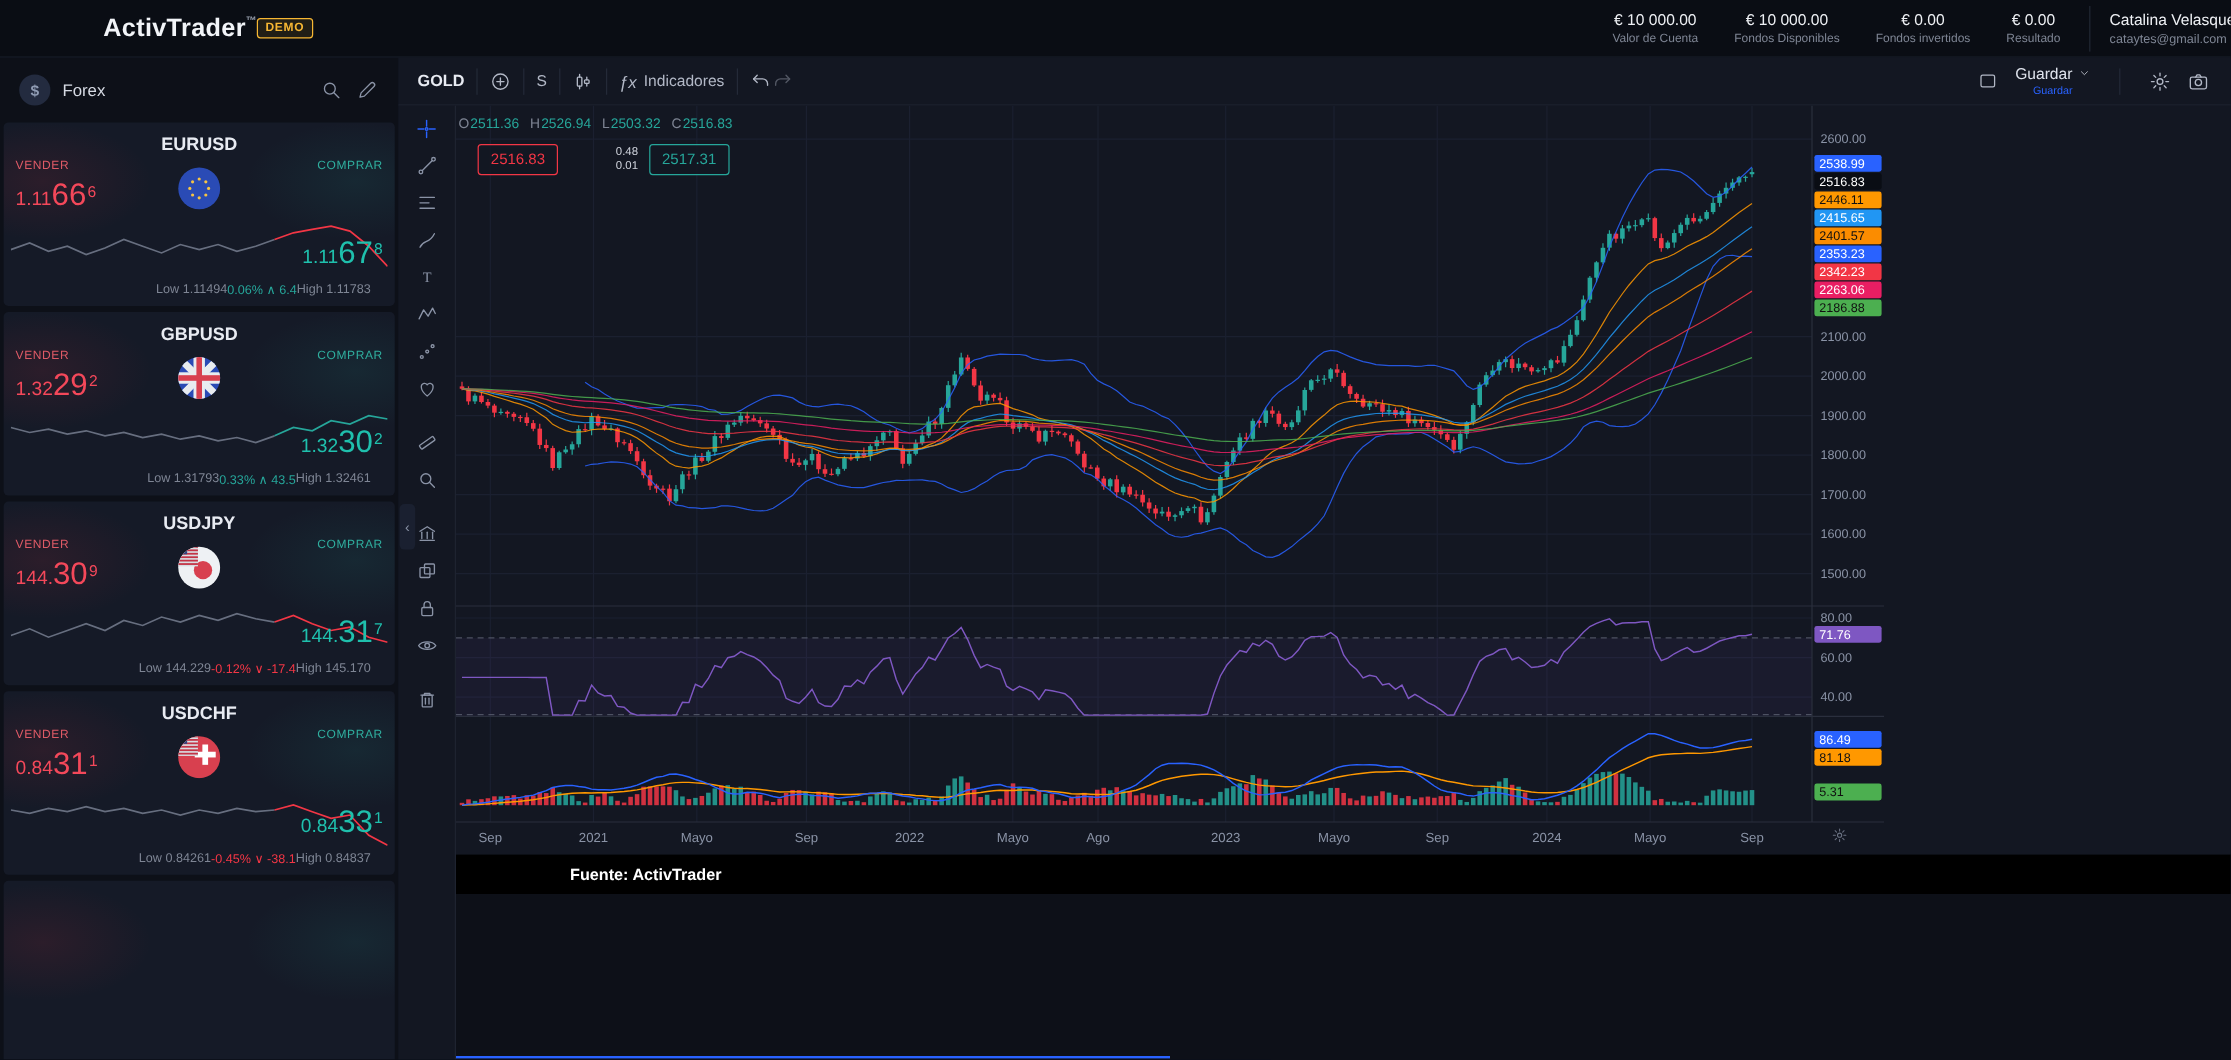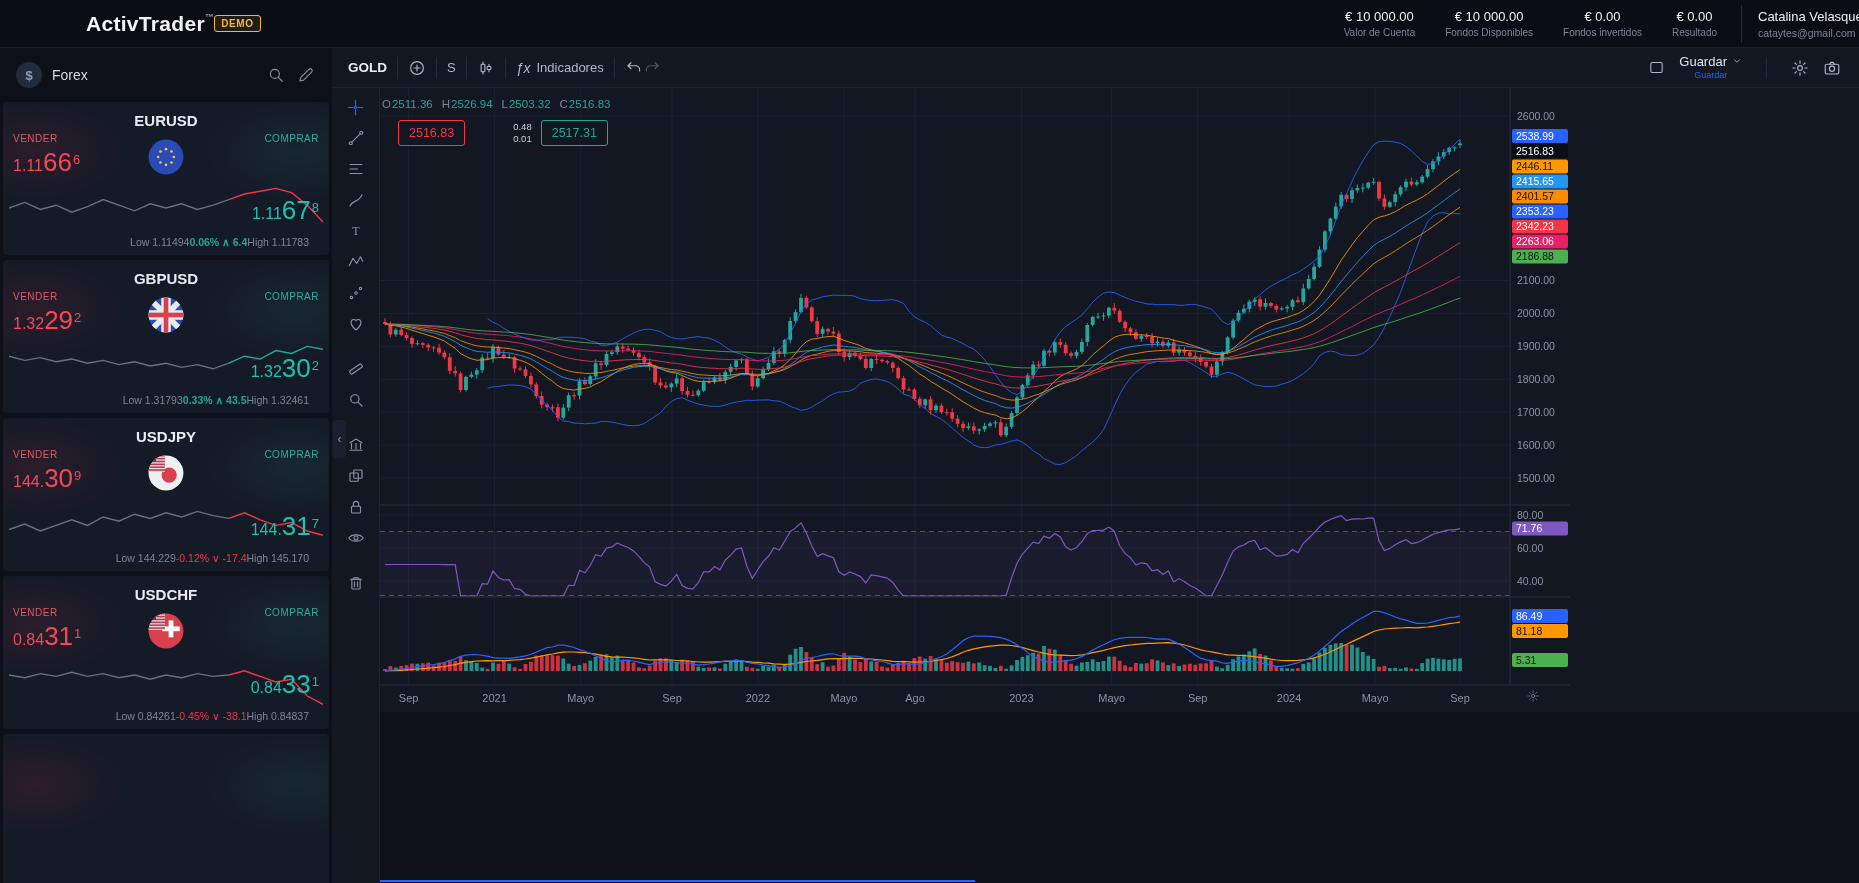--- a/index.html
+++ b/index.html
@@ -39,21 +39,21 @@
 .price{display:flex;align-items:baseline;margin-top:3px;}
 .sell .price{color:#f4485a;}
 .buy .price{color:#1fc0ad;}
 .p-pre{font-size:16px;}
 .p-big{font-size:26px;font-weight:500;}
 .p-sup{font-size:13px;display:inline-block;transform:translateY(-7px);margin-left:1px;}
 .flag{width:36px;height:36px;margin-top:6px;border-radius:50%;overflow:hidden;flex:0 0 auto;}
 .spark{position:absolute;left:6px;right:6px;top:78px;height:56px;z-index:0;}
 .spark svg{width:100%;height:100%;}
 .wl-foot{position:absolute;left:10px;right:20px;bottom:7px;display:flex;justify-content:flex-end;font-size:10.5px;color:#7e8594;z-index:1;}
-.chg.up{color:#26a69a;font-weight:bold;}
+.chg.up{color:#26a69a;}
 .chg.down{color:#f23645;}
 
 .chartcol{position:absolute;left:332px;top:48px;right:0;bottom:0;background:#131722;display:flex;flex-direction:column;}
 .chart-toolbar{height:40px;border-bottom:1px solid #1e2330;display:flex;align-items:center;padding:0 10px 0 16px;flex:0 0 auto;background:#131722;}
 .ct-symbol{font-size:13.5px;font-weight:700;color:#e8ebf2;cursor:pointer;}
 .ct-sep{width:1px;height:22px;background:#242a38;margin:0 10px;}
 .ct-btn{background:none;border:none;color:#b2b8c6;display:flex;align-items:center;gap:6px;font-size:13px;cursor:pointer;font-family:inherit;}
 .fx{font-style:italic;font-size:14px;color:#b2b8c6;}
 .dim{opacity:.4;}
 .ct-right{margin-left:auto;display:flex;align-items:center;gap:14px;padding-right:8px;}
@@ -1263,19 +1263,22 @@
               <span>0.48</span>
               <span>0.01</span>
             </div>
             <div class="tw-buy">2517.31</div>
           </div>
           <div class="axis-gear ct-icon" id="axis-gear"><svg viewBox="0 0 24 24" width="14" height="14">
                 <circle cx="12" cy="12" r="3"></circle>
                 <path d="M12 3v3M12 18v3M3 12h3M18 12h3M5.6 5.6l2 2M16.4 16.4l2 2M18.4 5.6l-2 2M7.6 16.4l-2 2"></path>
               </svg></div>
         </div>
+        <div class="fuente">
+            <span>Fuente: ActivTrader</span>
+          </div>
         <div class="bottom-void">
           <div class="loader-line"></div>
         </div>
       </div>
     </div>
   </main>
 </div>
 
 </body></html>

